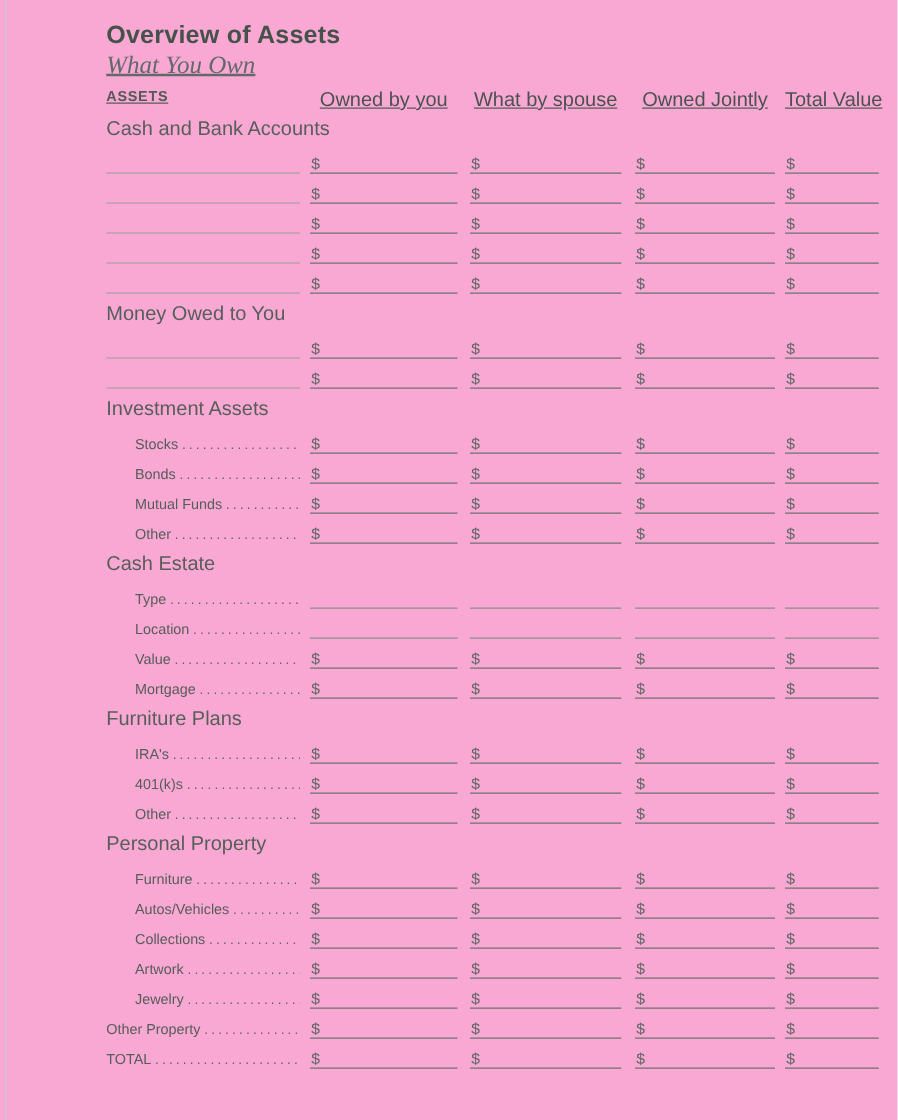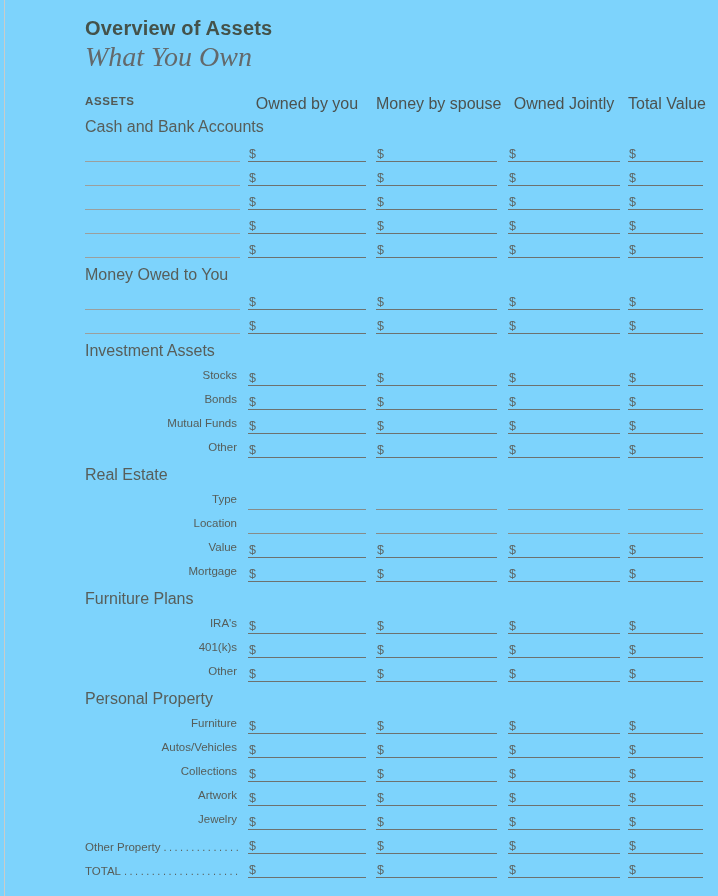--- a/index.html
+++ b/index.html
@@ -1,65 +1,65 @@
 <!DOCTYPE html>
 <html><head>
 <meta charset="utf-8">
 <style>
   html,body{margin:0;padding:0;background:#ffffff;}
   .page{
     position:relative;
     width:718px;height:896px;
-    background:#7dd3fc;
+    background:#f9a8d4;
     overflow:hidden;
     font-family:"Liberation Sans", sans-serif;
     color:var(--text,#575e5a);
     box-sizing:border-box;
     padding:16px 12px 16px 85px;
   }
   .left-rule{
     position:absolute;left:4px;top:0;width:1px;height:896px;
     background:var(--rule,#c9ccca);
   }
   h1.title{
     margin:0;font-size:20px;font-weight:bold;letter-spacing:.2px;
     color:var(--title,#44524a);line-height:1.2;
   }
   h2.subtitle{
     margin:1px 0 0 0;
     font-family:"Liberation Serif", serif;
     font-style:italic;font-weight:normal;
-    font-size:28px;color:#63696b;line-height:1.15;
+    font-size:20px;color:#63696b;line-height:1.15;text-decoration:underline;
   }
   .grid-row{
     display:grid;
     grid-template-columns:163px 128px 132px 120px 78px;
     align-items:end;
   }
-  .head-row{margin-top:22px;height:15px;align-items:start;}
+  .head-row{margin-top:8px;height:15px;align-items:start;text-decoration:underline;}
   .assets-head{
     font-weight:bold;font-size:11.5px;letter-spacing:.6px;color:#535a56;
   }
   .col-head{
     font-size:16px;color:#4c524f;text-align:center;white-space:nowrap;
   }
   .col-head:nth-child(2){margin-right:10px;}
   .col-head:nth-child(3){margin-right:11px;}
   .col-head:nth-child(4){margin-right:8px;}
   .col-head:nth-child(5){margin-right:3px;}
   .section-heading{
     font-size:16px;color:#575e5a;
     margin:8px 0 5px 0;height:15px;
   }
   .row{height:24px;}
   .label-cell{
     display:flex;align-items:flex-end;overflow:hidden;
     margin-right:8px;height:17px;
   }
-  .label-cell.indent{padding-left:23px;flex-direction:column;}
+  .label-cell.indent{padding-left:23px;}
   .asset-label{
     font-size:11.5px;color:#565d59;white-space:nowrap;
     padding-bottom:1px;flex:0 0 auto;padding-right:3px;
   }
   .dots{
     flex:1 1 auto;overflow:hidden;white-space:nowrap;
     font-size:11px;color:#5d645f;letter-spacing:2.5px;
     padding-bottom:1px;
   }
   .name-line{
@@ -88,21 +88,21 @@
   <div class="left-rule"></div>
 
   <header>
     <h1 class="title">Overview of Assets</h1>
     <h2 class="subtitle">What You Own</h2>
   </header>
 
   <div class="grid-row head-row" id="head-row">
     <div class="assets-head">ASSETS</div>
   <div class="col-head">Owned by you</div>
-      <div class="col-head">Money by spouse</div>
+      <div class="col-head">What by spouse</div>
       <div class="col-head">Owned Jointly</div>
       <div class="col-head">Total Value</div>
     </div>
 
   <div id="table-body">
       <div class="section-heading">Cash and Bank Accounts</div>
       <div class="grid-row row">
         <div class="label-cell">
           <div class="name-line"></div>
         </div>
@@ -288,21 +288,21 @@
         <div class="field-cell">
           <div class="dollar">$</div>
         </div>
         <div class="field-cell">
           <div class="dollar">$</div>
         </div>
         <div class="field-cell">
           <div class="dollar">$</div>
         </div>
       </div>
-      <div class="section-heading">Real Estate</div>
+      <div class="section-heading">Cash Estate</div>
       <div class="grid-row row">
         <div class="label-cell indent">
           <div class="asset-label">Type</div>
           <div class="dots">..........................................................................................</div>
         </div>
         <div class="field-cell plain"></div>
         <div class="field-cell plain"></div>
         <div class="field-cell plain"></div>
         <div class="field-cell plain"></div>
       </div>

